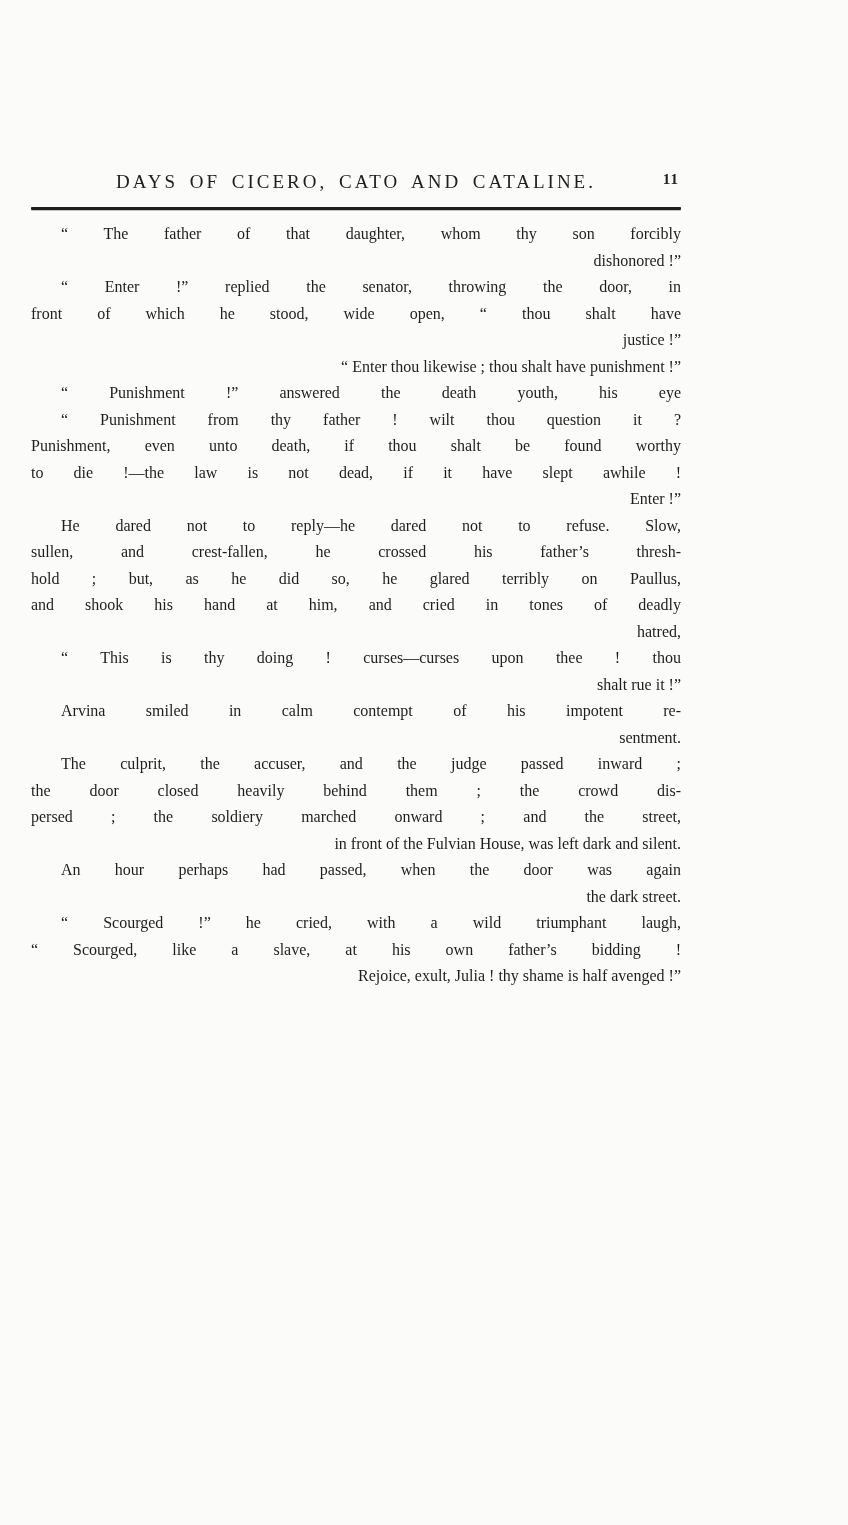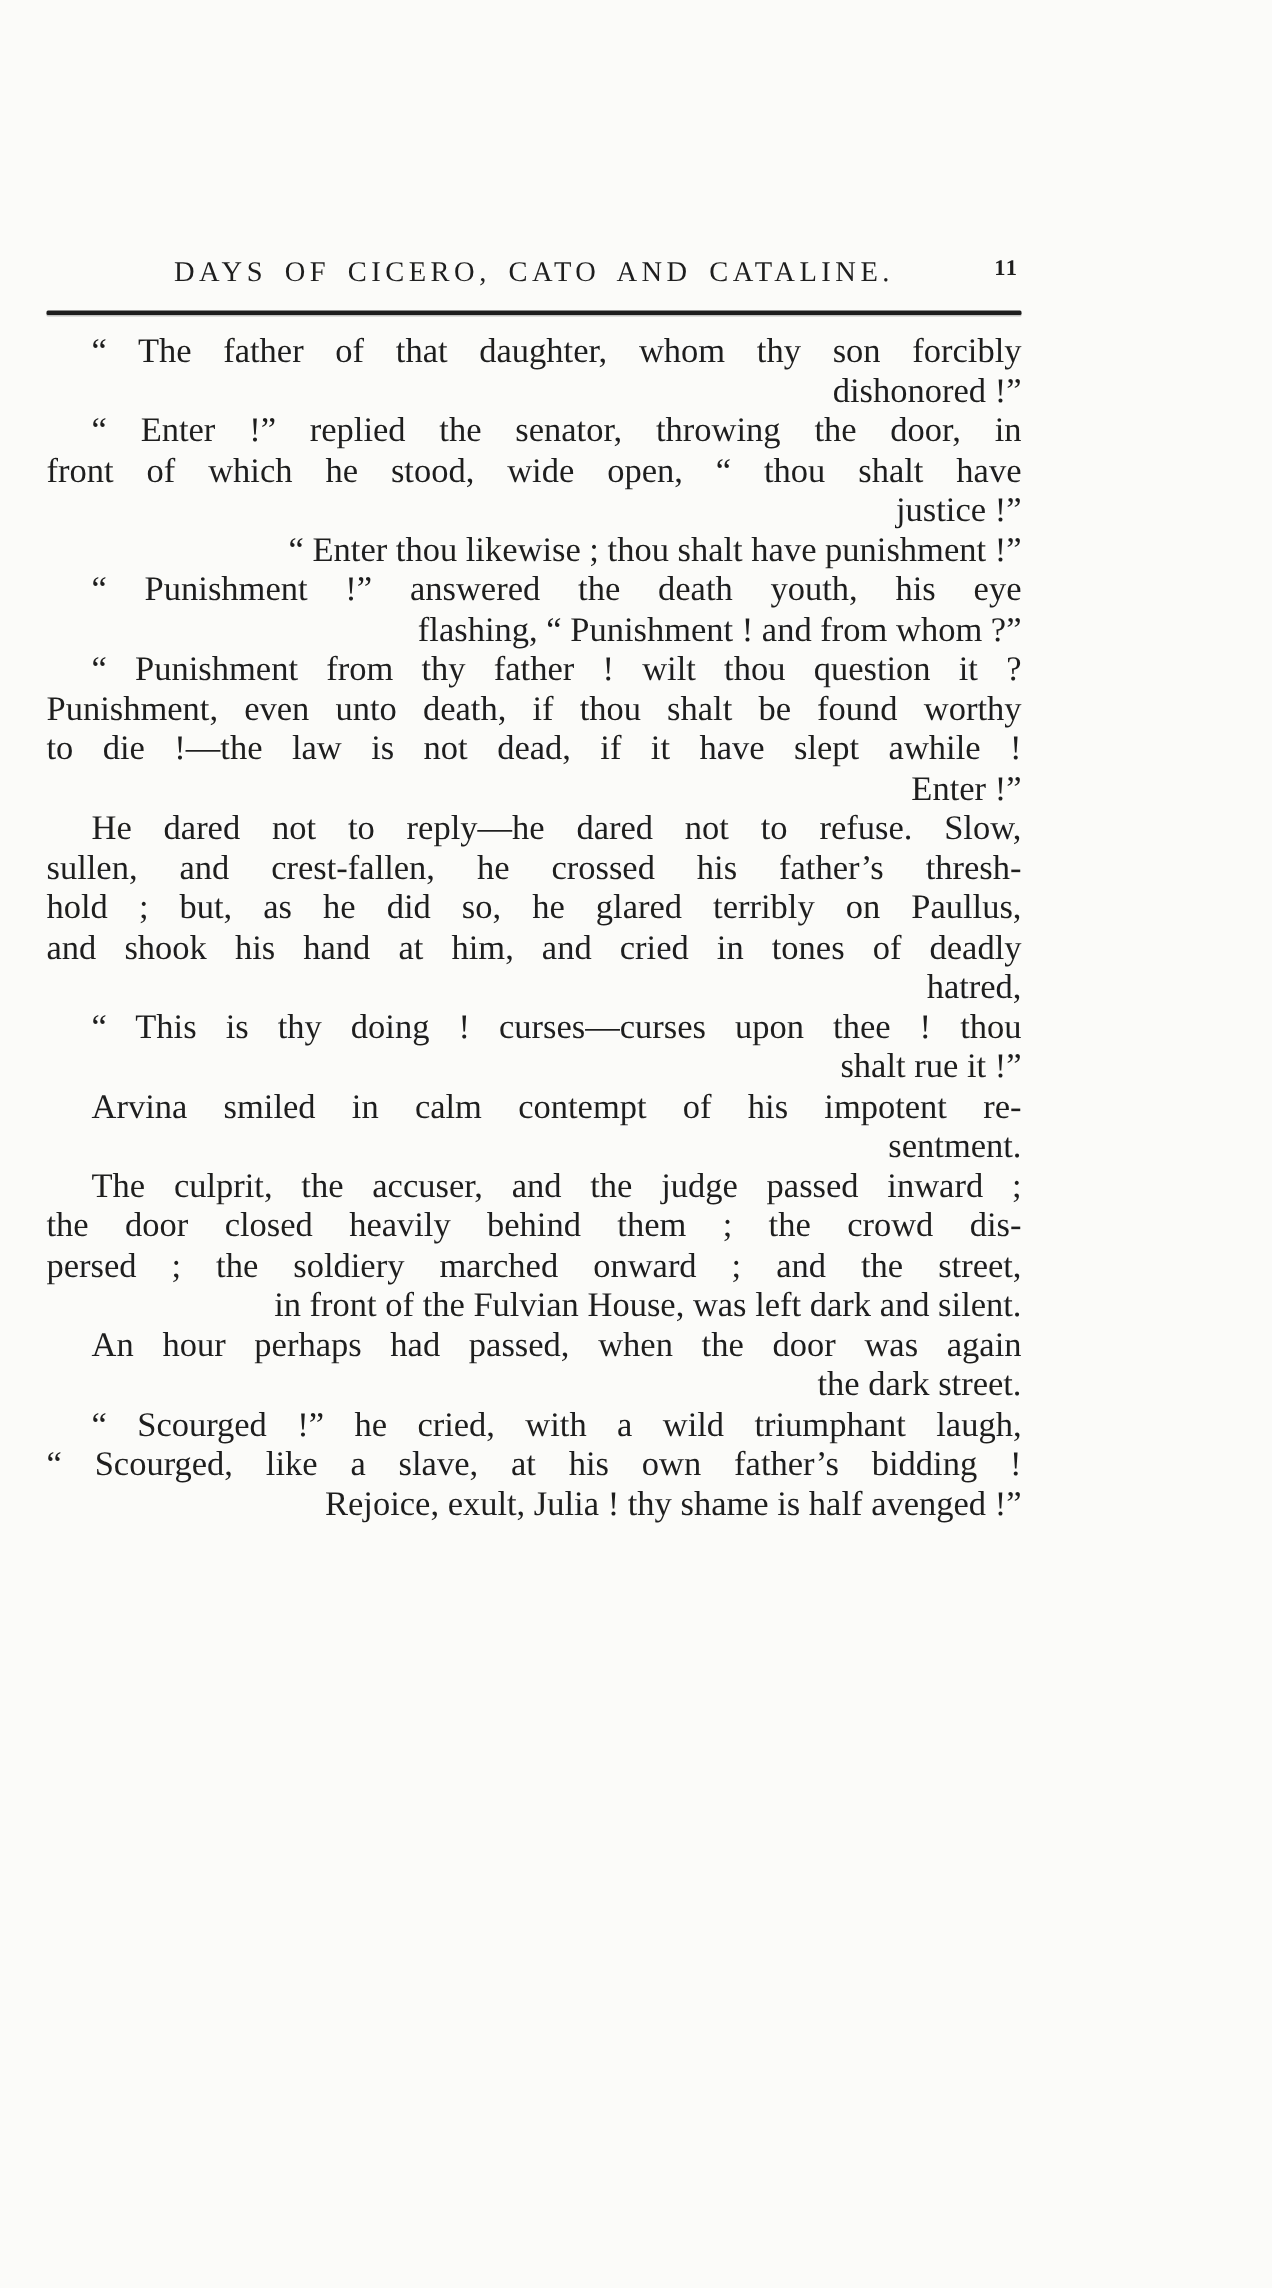--- a/index.html
+++ b/index.html
@@ -44,21 +44,21 @@
   }
   .head-rule{
     margin-top:11px;
     height:3px;
     background:var(--ink);
     border-radius:1px;
     box-shadow:0 1px 0 rgba(30,30,30,.25);
   }
   .body-text{
     margin-top:11px;
-    font-size:23px;
+    font-size:16px;
     line-height:26.5px;
   }
   .paragraph{margin:0;}
   .line{
     white-space:normal;
     text-align:right;
   }
   .line.justify{
     text-align:justify;
     text-align-last:justify;
@@ -88,21 +88,20 @@
         <div class="paragraph">
           <div class="line justify first">“ Enter !” replied the senator, throwing the door, in</div>
           <div class="line justify">front of which he stood, wide open, “ thou shalt have</div>
           <div class="line">justice !”</div>
         </div>
         <div class="paragraph">
           <div class="line first">“ Enter thou likewise ; thou shalt have punishment !”</div>
         </div>
         <div class="paragraph">
           <div class="line justify first">“ Punishment !” answered the death youth, his eye</div>
-          <div class="line">flashing, “ Punishment ! and from whom ?”</div>
         </div>
         <div class="paragraph">
           <div class="line justify first">“ Punishment from thy father ! wilt thou question it ?</div>
           <div class="line justify">Punishment, even unto death, if thou shalt be found worthy</div>
           <div class="line justify">to die !—the law is not dead, if it have slept awhile !</div>
           <div class="line">Enter !”</div>
         </div>
         <div class="paragraph">
           <div class="line justify first">He dared not to reply—he dared not to refuse.  Slow,</div>
           <div class="line justify">sullen, and crest-fallen, he crossed his father’s thresh-</div>

